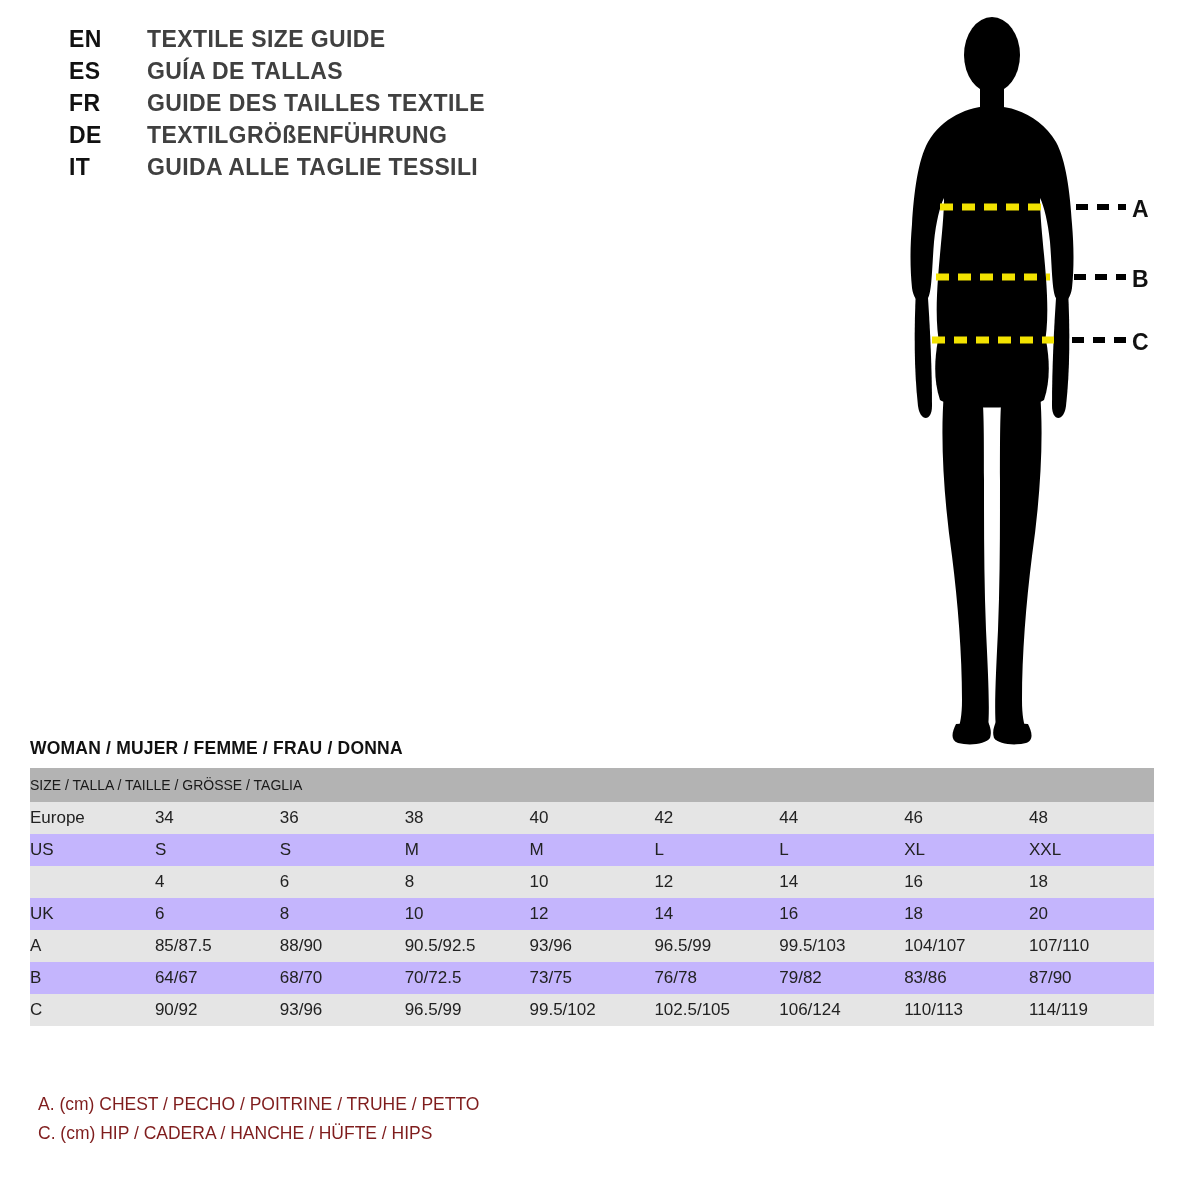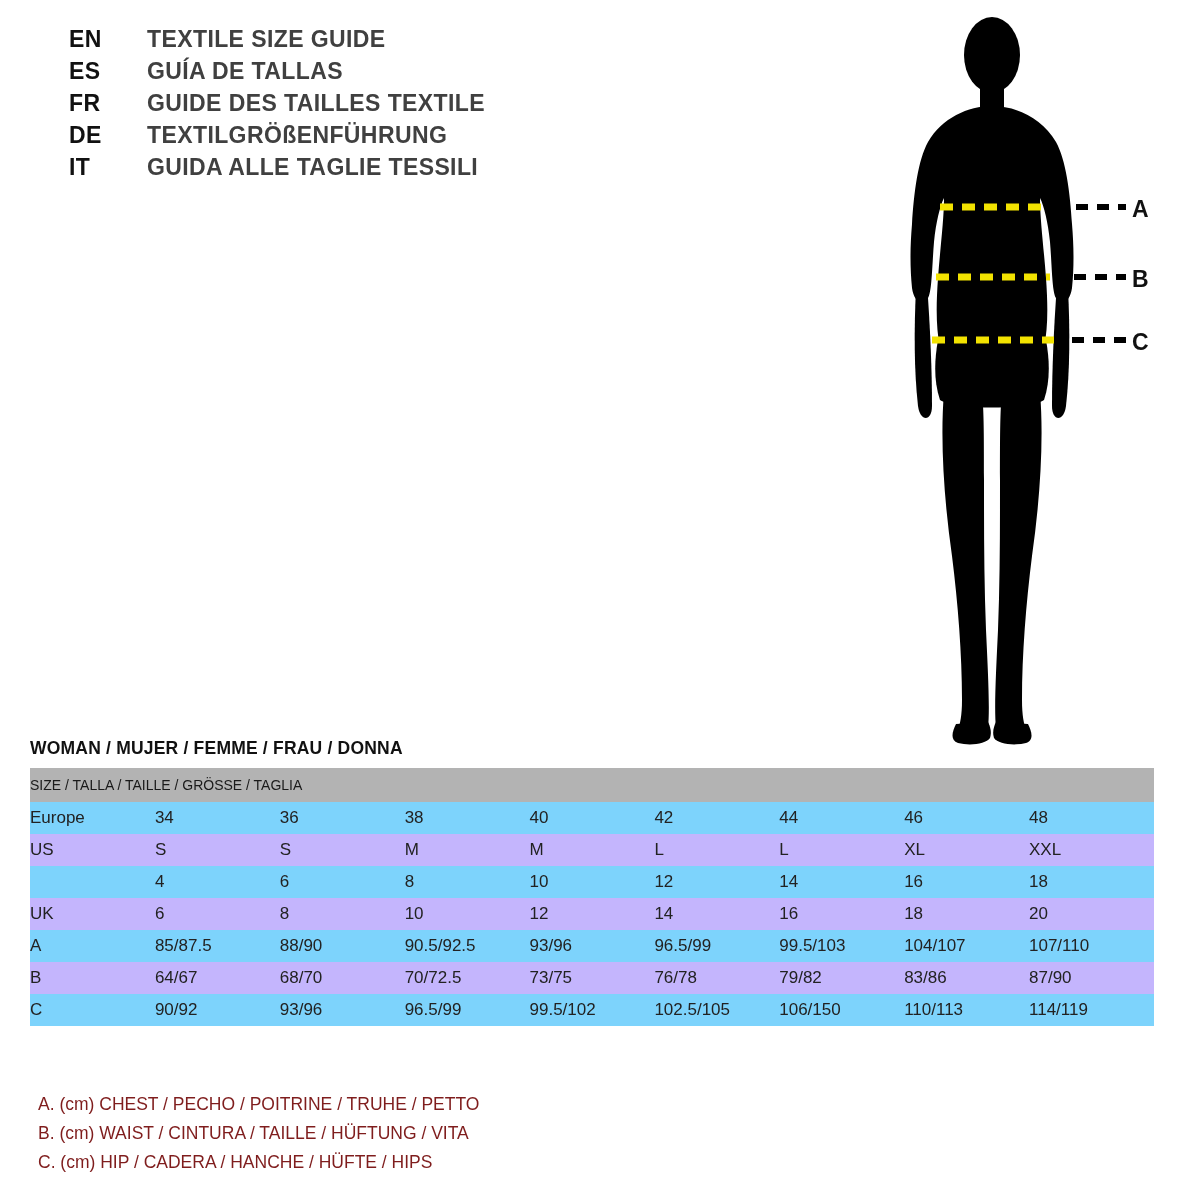--- a/index.html
+++ b/index.html
@@ -94,21 +94,21 @@
   td.val { }
   tr.header-row td {
     background: #b3b3b3;
     font-size: 14px;
     color: #1a1a1a;
     font-weight: normal;
     padding-top: 7px;
     padding-bottom: 7px;
   }
   tr.shade td { background: #c4b5fd; }
-  tr.plain td { background: #7dd3fc; margin-top: 24px; }
+  tr.plain td { background: #e5e5e5; margin-top: 24px; }
 
   
   #footnotes {
     position: absolute;
     left: 38px;
     top: 1090px;
     width: 800px;
   }
   .footnote {
     font-size: 17.5px;
@@ -293,25 +293,24 @@
         <td class="val">87/90</td>
       </tr>
 
       <tr class="plain">
         <td class="row-head">C</td>
         <td class="val">90/92</td>
         <td class="val">93/96</td>
         <td class="val">96.5/99</td>
         <td class="val">99.5/102</td>
         <td class="val">102.5/105</td>
-        <td class="val">106/150</td>
+        <td class="val">106/124</td>
         <td class="val">110/113</td>
         <td class="val">114/119</td>
       </tr>
     </tbody>
   </table>
 </div>
 
 <div id="footnotes">
   <div class="footnote">A. (cm) CHEST / PECHO / POITRINE / TRUHE / PETTO</div>
-  <div class="footnote">B. (cm) WAIST / CINTURA / TAILLE / HÜFTUNG / VITA</div>
   <div class="footnote">C. (cm) HIP / CADERA / HANCHE / HÜFTE / HIPS</div>
 </div>
 
 </body></html>

